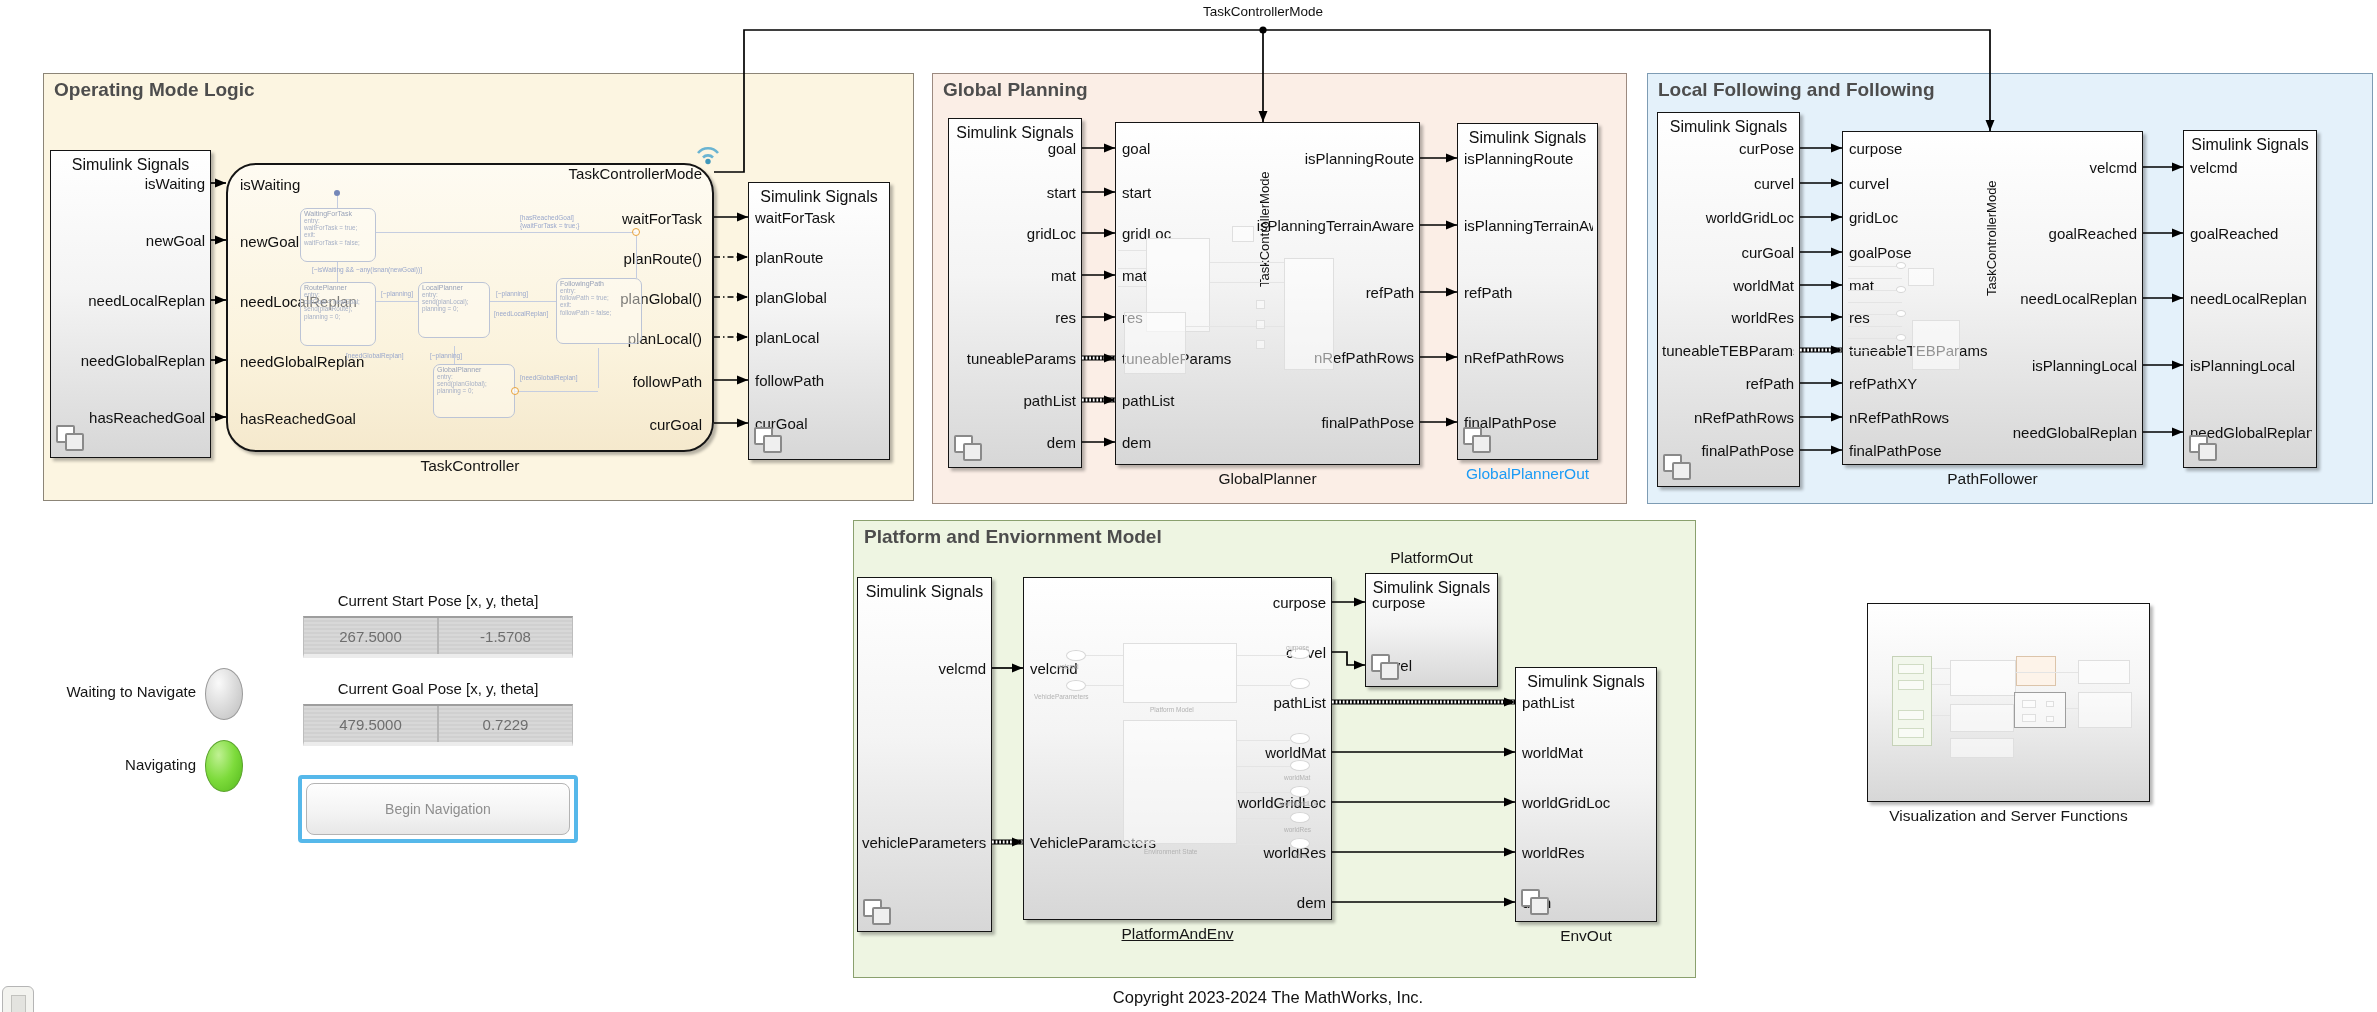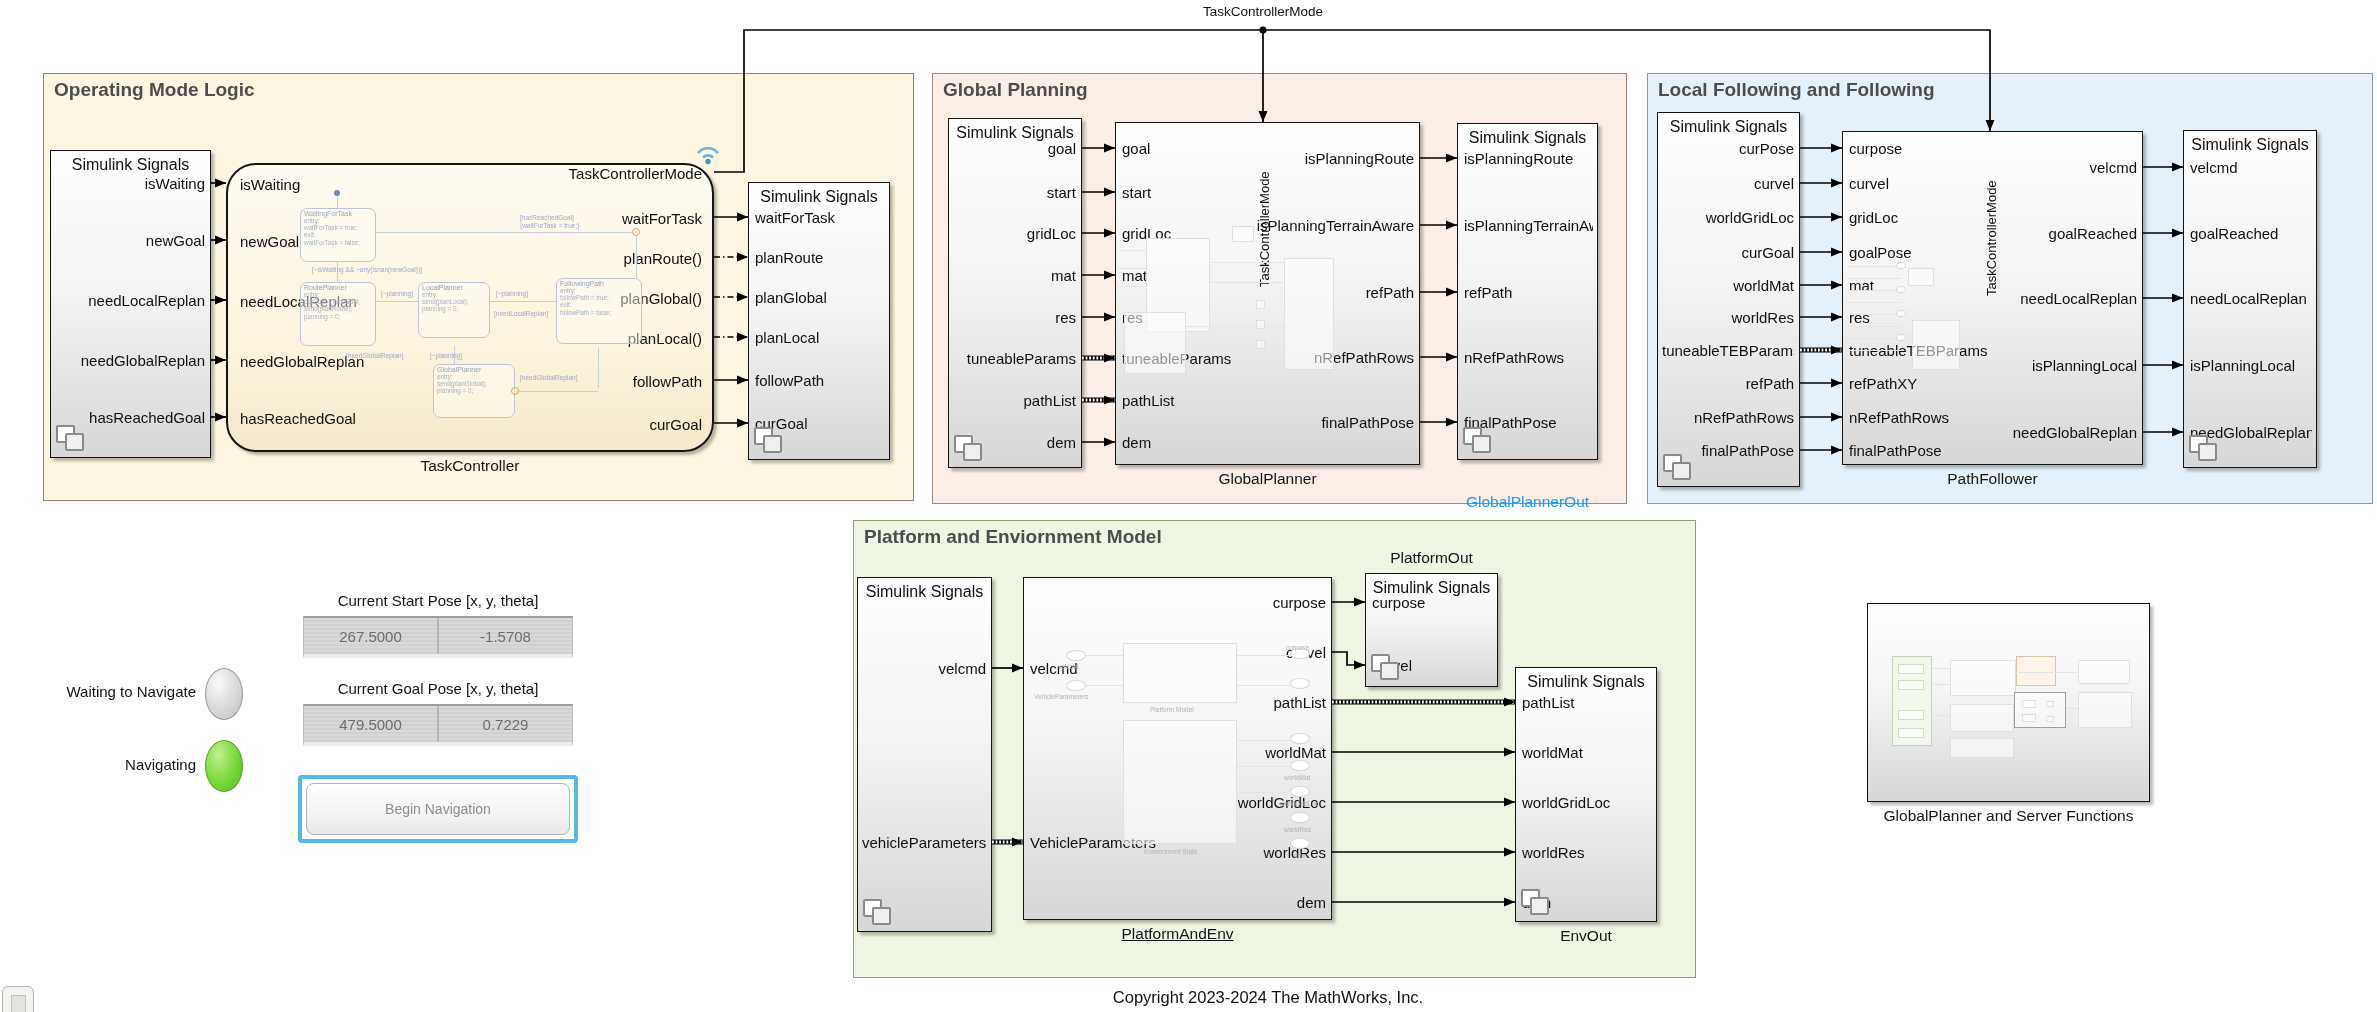--- a/index.html
+++ b/index.html
@@ -146,21 +146,21 @@
       <div class="plabel pl" style="left: 6px; right: 4px; top: 26px;">isPlanningRoute</div>
       <div class="plabel pl" style="left: 6px; right: 4px; top: 93px;">isPlanningTerrainAware</div>
       <div class="plabel pl" style="left: 6px; right: 4px; top: 160px;">refPath</div>
       <div class="plabel pl" style="left: 6px; right: 4px; top: 225px;">nRefPathRows</div>
       <div class="plabel pl" style="left: 6px; right: 4px; top: 290px;">finalPathPose</div>
       <div class="badge">
         <div class="b1"></div>
         <div class="b2"></div>
       </div>
     </div>
-    <div class="caption" style="left: 1377px; width: 301px; top: 465px; color: rgb(28, 155, 245); margin-top: 28px;">GlobalPlannerOut</div>
+    <div class="caption" style="left: 1377px; width: 301px; top: 465px; color: rgb(28, 155, 245);">GlobalPlannerOut</div>
     <div class="block " style="left: 1657px; top: 112px; width: 143px; height: 375px;">
       <div class="ss-title">Simulink Signals</div>
       <div class="plabel pr" style="right: 5px; left: 4px; top: 27px;">curPose</div>
       <div class="plabel pr" style="right: 5px; left: 4px; top: 62px;">curvel</div>
       <div class="plabel pr" style="right: 5px; left: 4px; top: 96px;">worldGridLoc</div>
       <div class="plabel pr" style="right: 5px; left: 4px; top: 131px;">curGoal</div>
       <div class="plabel pr" style="right: 5px; left: 4px; top: 164px;">worldMat</div>
       <div class="plabel pr" style="right: 5px; left: 4px; top: 196px;">worldRes</div>
       <div class="plabel pr" style="right: 5px; left: 4px; top: 229px;">tuneableTEBParams</div>
       <div class="plabel pr" style="right: 5px; left: 4px; top: 262px;">refPath</div>
@@ -240,21 +240,21 @@
       <div class="plabel pl" style="left: 6px; right: 4px; top: 126px;">worldGridLoc</div>
       <div class="plabel pl" style="left: 6px; right: 4px; top: 176px;">worldRes</div>
       <div class="plabel pl" style="left: 6px; right: 4px; top: 226px;">dem</div>
       <div class="badge">
         <div class="b1"></div>
         <div class="b2"></div>
       </div>
     </div>
     <div class="caption" style="left: 1435px; width: 302px; top: 927px; color: rgb(22, 22, 22);">EnvOut</div>
     <div class="block " style="left: 1867px; top: 603px; width: 283px; height: 199px;"></div>
-    <div class="caption" style="left: 1787px; width: 443px; top: 807px; color: rgb(22, 22, 22);">GlobalPlanner and Server Functions</div>
+    <div class="caption" style="left: 1787px; width: 443px; top: 807px; color: rgb(22, 22, 22);">Visualization and Server Functions</div>
     <div class="pv-r" style="left: 1146px; top: 238px; width: 64px; height: 94px;"></div>
     <div class="pv-r" style="left: 1124px; top: 312px; width: 62px; height: 62px;"></div>
     <div class="pv-r" style="left: 1284px; top: 258px; width: 50px; height: 112px;"></div>
     <div class="pv-r" style="left: 1232px; top: 226px; width: 22px; height: 16px;"></div>
     <div class="pv-l" style="left: 1118px; top: 250px; width: 28px; height: 1px;"></div>
     <div class="pv-l" style="left: 1118px; top: 268px; width: 28px; height: 1px;"></div>
     <div class="pv-l" style="left: 1118px; top: 286px; width: 28px; height: 1px;"></div>
     <div class="pv-l" style="left: 1210px; top: 262px; width: 74px; height: 1px;"></div>
     <div class="pv-l" style="left: 1210px; top: 282px; width: 74px; height: 1px;"></div>
     <div class="pv-l" style="left: 1186px; top: 326px; width: 98px; height: 1px;"></div>

